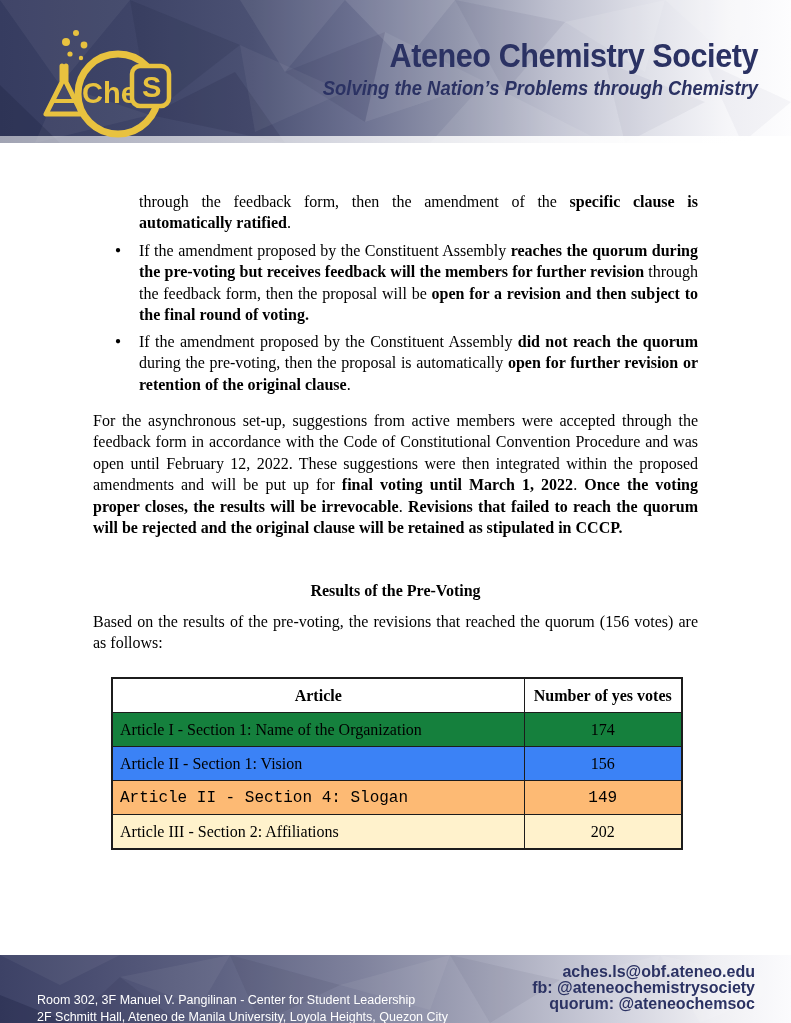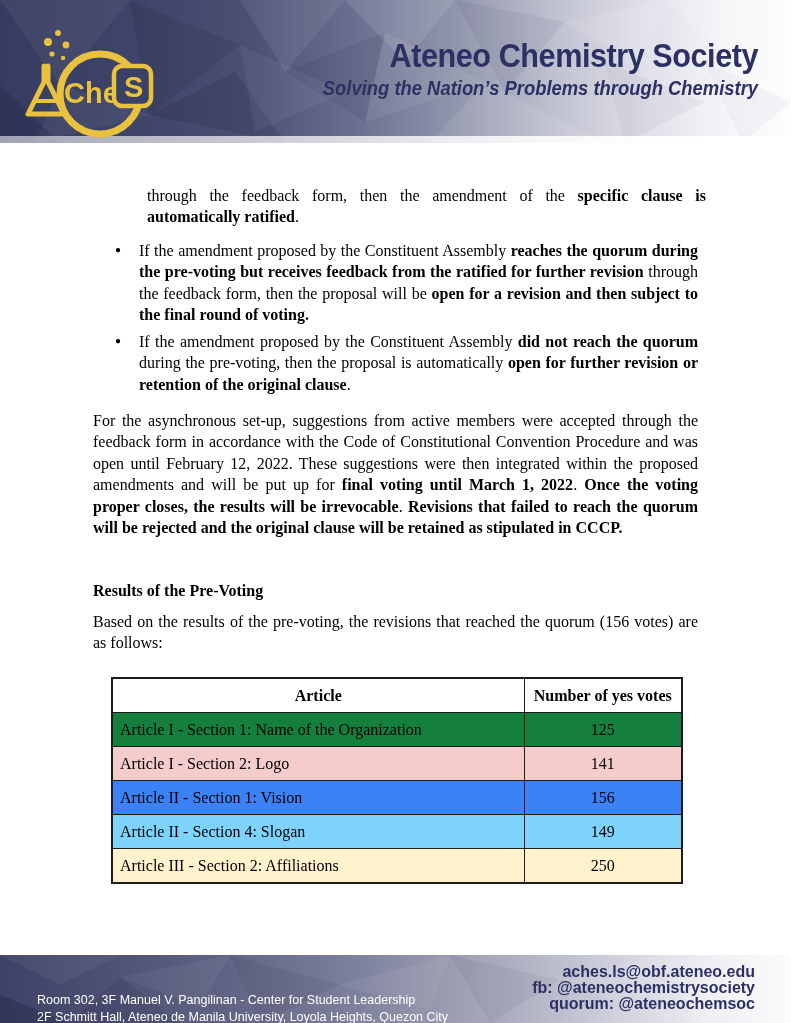--- a/index.html
+++ b/index.html
@@ -15,41 +15,41 @@
     background:linear-gradient(90deg,#363c60 0%,#3f4568 18%,#4b5173 32%,#6b7090 45%,
                #9397ad 58%,#bfc1d0 70%,#e0e1e9 82%,#f6f6f9 92%,#fdfdfe 100%);
   }
   .banner svg.texture, .footer svg.texture {
     position:absolute; left:0; top:0; pointer-events:none;
   }
   .banner-strip {
     position:absolute; left:0; bottom:0; width:100%; height:7px;
     background:linear-gradient(90deg, rgba(255,255,255,.55) 0%, rgba(255,255,255,.8) 55%, #ffffff 95%);
   }
-  .logo-box { position:absolute; left:8px; top:8px; width:175px; height:132px;text-decoration:underline; }
+  .logo-box { position:absolute; left:26px; top:8px; width:175px; height:132px;text-decoration:underline; }
   .banner-text { position:absolute; right:33px; top:36px; text-align:right; }
   .banner-title {
     font-family:"Liberation Sans", sans-serif; font-weight:bold; font-size:34px;
     line-height:38px; letter-spacing:-0.5px; white-space:nowrap;
     transform:scaleX(0.9); transform-origin:right center;
   }
   .banner-subtitle {
     font-family:"Liberation Sans", sans-serif; font-style:italic; font-weight:bold;
     font-size:20px; line-height:26px; white-space:nowrap;
     transform:scaleX(0.92); transform-origin:right center; margin-top:1px;
   }
 
   
   .tblock { position:absolute; font-size:16px; line-height:21.4px; text-align:justify; }
   .b { font-weight:bold; }
   .bullet-item { }
   .bullet-marker {
     position:absolute; left:-24px; top:5px; font-size:10px; line-height:10px;
   }
-  .heading { font-weight:bold; text-align:left; }
+  .heading { font-weight:bold; text-align:center; }
 
   
   .table-wrap { position:absolute; left:111px; top:677px; }
   table.results {
     border-collapse:collapse; table-layout:fixed; width:570px;
     border:2px solid #1c1c1c; font-size:16px;
   }
   table.results col.c1 { width:412px; }
   table.results col.c2 { width:158px; }
   table.results th, table.results td {
@@ -124,25 +124,25 @@
         </g>
       </svg>
     </div>
 
     <div class="banner-text">
       <div class="banner-title" style="color: rgb(43, 50, 99);">Ateneo Chemistry Society</div>
       <div class="banner-subtitle" style="color: rgb(43, 50, 99);">Solving the Nation’s Problems through Chemistry</div>
     </div>
   </div>
 
-  <div class="tblock" style="left:139px; top:185px; width:559px;margin-left:8px;"><span>through the feedback form, then the amendment of the </span><span class="b">specific clause is automatically ratified</span><span>.</span></div>
+  <div class="tblock" style="left:139px; top:191px; width:559px;"><span>through the feedback form, then the amendment of the </span><span class="b">specific clause is automatically ratified</span><span>.</span></div>
 
   <div class="tblock bullet-item" style="left:139px; top:240px; width:559px;">
     <span class="bullet-marker">●</span>
-    <span><span>If the amendment proposed by the Constituent Assembly </span><span class="b">reaches the quorum during the pre-voting but receives feedback from the ratified for further revision</span><span> through the feedback form, then the proposal will be </span><span class="b">open for a revision and then subject to the final round of voting.</span></span>
+    <span><span>If the amendment proposed by the Constituent Assembly </span><span class="b">reaches the quorum during the pre-voting but receives feedback will the members for further revision</span><span> through the feedback form, then the proposal will be </span><span class="b">open for a revision and then subject to the final round of voting.</span></span>
   </div>
 
   <div class="tblock bullet-item" style="left:139px; top:331px; width:559px;">
     <span class="bullet-marker">●</span>
     <span><span>If the amendment proposed by the Constituent Assembly </span><span class="b">did not reach the quorum</span><span> during the pre-voting, then the proposal is automatically </span><span class="b">open for further revision or retention of the original clause</span><span>.</span></span>
   </div>
 
   <div class="tblock" style="left:93px; top:410px; width:605px;"><span>For the asynchronous set-up, suggestions from active members were accepted through the feedback form in accordance with the Code of Constitutional Convention Procedure and was open until February 12, 2022. These suggestions were then integrated within the proposed amendments and will be put up for </span><span class="b">final voting until March 1, 2022</span><span>. </span><span class="b">Once the voting proper closes, the results will be irrevocable</span><span>. </span><span class="b">Revisions that failed to reach the quorum will be rejected and the original clause will be retained as stipulated in CCCP.</span></div>
 
   <div class="tblock heading" style="left:93px; top:580px; width:605px;">Results of the Pre-Voting</div>
@@ -157,37 +157,33 @@
         </colgroup>
       <thead>
         <tr>
           <th>Article</th>
           <th>Number of yes votes</th>
         </tr>
       </thead>
       <tbody>
           <tr style="background: #15803d;">
             <td class="cell-article">Article I - Section 1: Name of the Organization</td>
-            <td class="cell-votes">125</td>
-          </tr>
-          <tr style="background: rgb(244, 204, 204);">
-            <td class="cell-article">Article I - Section 2: Logo</td>
-            <td class="cell-votes">141</td>
+            <td class="cell-votes">174</td>
           </tr>
           <tr style="background: #3b82f6;">
             <td class="cell-article">Article II - Section 1: Vision</td>
             <td class="cell-votes">156</td>
           </tr>
-          <tr style="background: #7dd3fc;">
+          <tr style="background: #fdba74; font-family: Liberation Mono, monospace;">
             <td class="cell-article">Article II - Section 4: Slogan</td>
             <td class="cell-votes">149</td>
           </tr>
           <tr style="background: rgb(255, 242, 204); padding-left: 36px;">
             <td class="cell-article">Article III - Section 2: Affiliations</td>
-            <td class="cell-votes">250</td>
+            <td class="cell-votes">202</td>
           </tr>
         </tbody>
     </table>
   </div>
 
   <div class="footer">
     <svg class="texture" width="791" height="68" viewBox="0 0 791 68" aria-hidden="true">
       <polygon points="0,40 70,68 0,68" fill="rgba(10,14,44,0.22)"></polygon>
       <polygon points="70,68 180,68 120,22" fill="rgba(18,22,52,0.10)"></polygon>
       <polygon points="120,22 230,0 200,52" fill="rgba(255,255,255,0.05)"></polygon>

